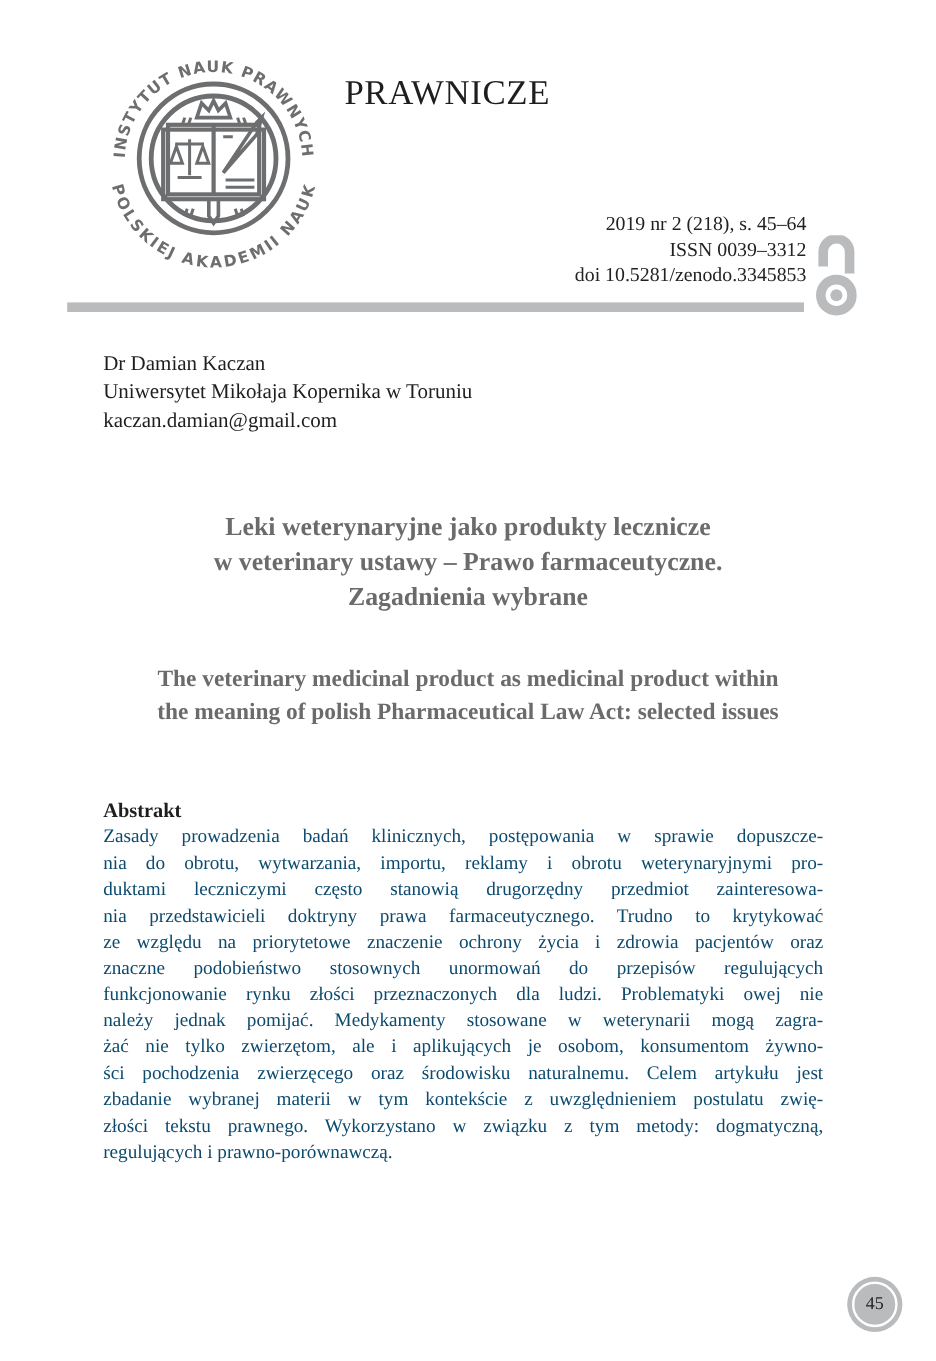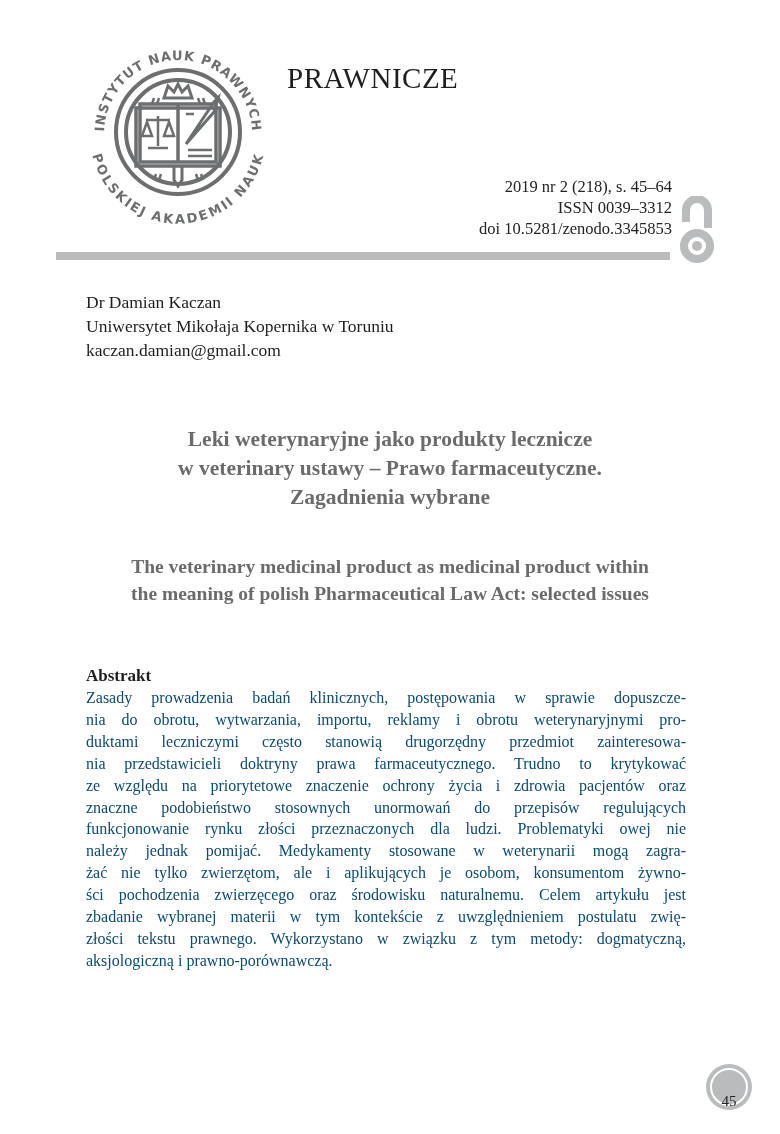--- a/index.html
+++ b/index.html
@@ -35,21 +35,21 @@
     }
     #abstract { left: 86px; width: 600px; top: 665px; }
     #abstract-heading { font-size: 17px; font-weight: bold; line-height: 22px; color: #1e1e1e; }
     .abs-line {
       font-size: 16px; line-height: 21.9px; color: #0c4a6e; white-space: nowrap;
       text-align: justify; text-align-last: justify; width: 600px;
     }
     .abs-line.last { text-align-last: left; }
     #page-num {
       left: 706px; top: 1064px; width: 46px; height: 46px; border-radius: 50%;
-      background: #b9bbbd; display: flex; align-items: flex-end; justify-content: center;
+      background: #b9bbbd; display: flex; align-items: center; justify-content: center;
     }
     #page-num-ring {
       position: absolute; left: 4px; top: 4px; width: 34px; height: 34px; border-radius: 50%;
       border: 2px solid #ffffff;
     }
     #page-num span { position: relative; font-size: 15px; color: #222; }
   </style>
 </head>
 <body>
 
@@ -151,19 +151,19 @@
   <div class="abs-line">duktami leczniczymi często stanowią drugorzędny przedmiot zainteresowa-</div>
   <div class="abs-line">nia przedstawicieli doktryny prawa farmaceutycznego. Trudno to krytykować</div>
   <div class="abs-line">ze względu na priorytetowe znaczenie ochrony życia i zdrowia pacjentów oraz</div>
   <div class="abs-line">znaczne podobieństwo stosownych unormowań do przepisów regulujących</div>
   <div class="abs-line">funkcjonowanie rynku złości przeznaczonych dla ludzi. Problematyki owej nie</div>
   <div class="abs-line">należy jednak pomijać. Medykamenty stosowane w weterynarii mogą zagra-</div>
   <div class="abs-line">żać nie tylko zwierzętom, ale i aplikujących je osobom, konsumentom żywno-</div>
   <div class="abs-line">ści pochodzenia zwierzęcego oraz środowisku naturalnemu. Celem artykułu jest</div>
   <div class="abs-line">zbadanie wybranej materii w tym kontekście z uwzględnieniem postulatu zwię-</div>
   <div class="abs-line">złości tekstu prawnego. Wykorzystano w związku z tym metody: dogmatyczną,</div>
-  <div class="abs-line last">aksjologiczną i prawno-porównawczą.</div>
+  <div class="abs-line last">regulujących i prawno-porównawczą.</div>
 </div>
 
 <div id="page-num" class="abs">
   <div id="page-num-ring"></div>
   <span>45</span>
 </div>
 
 </body></html>

